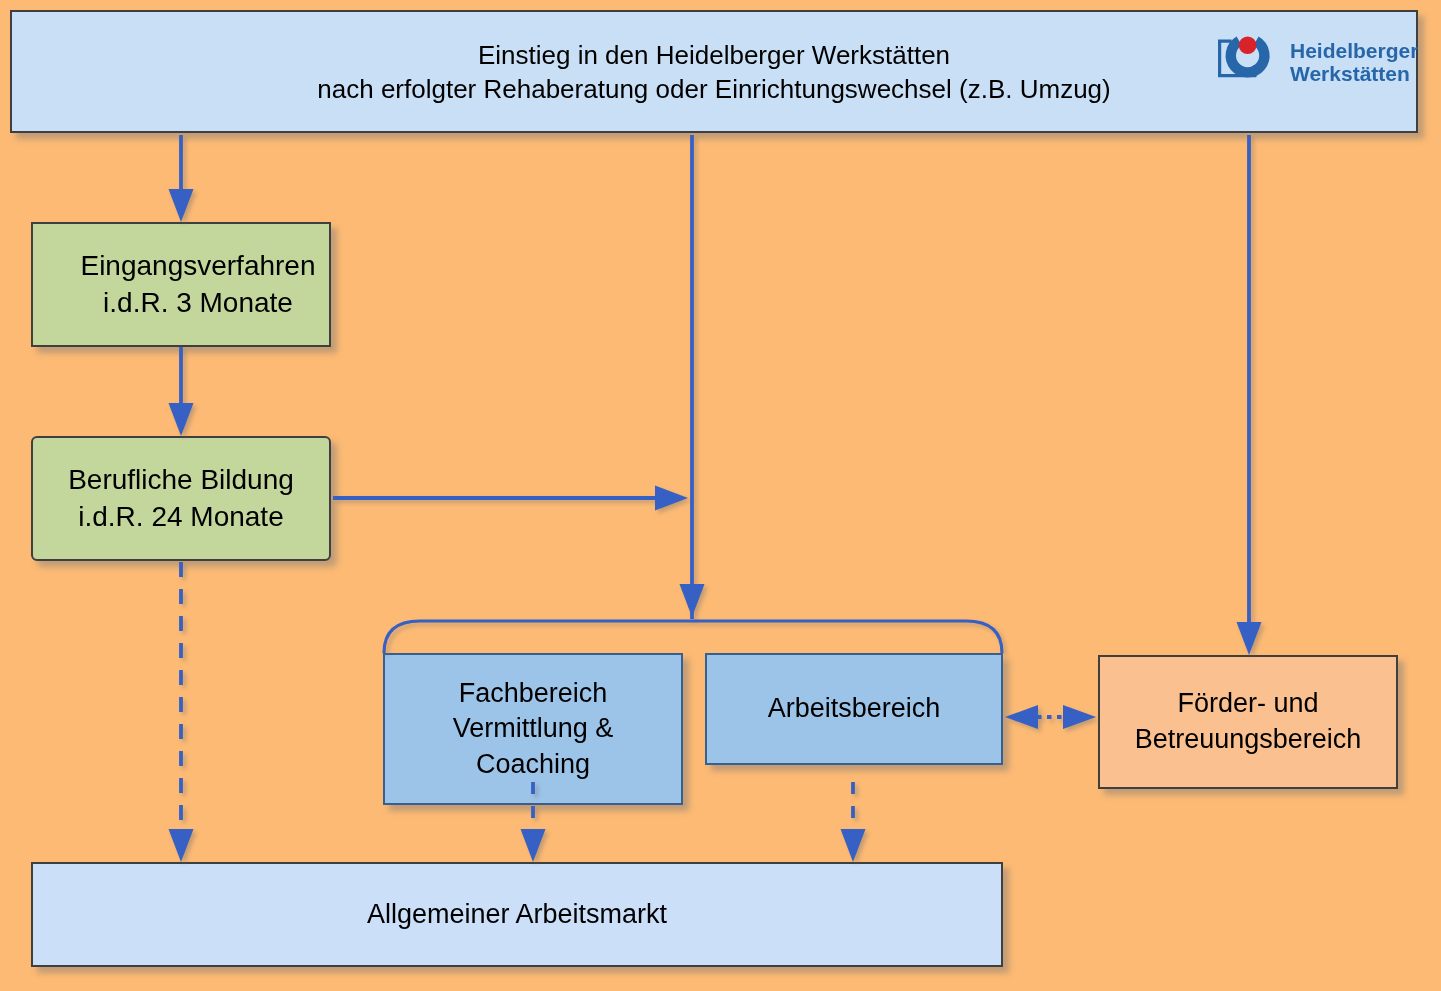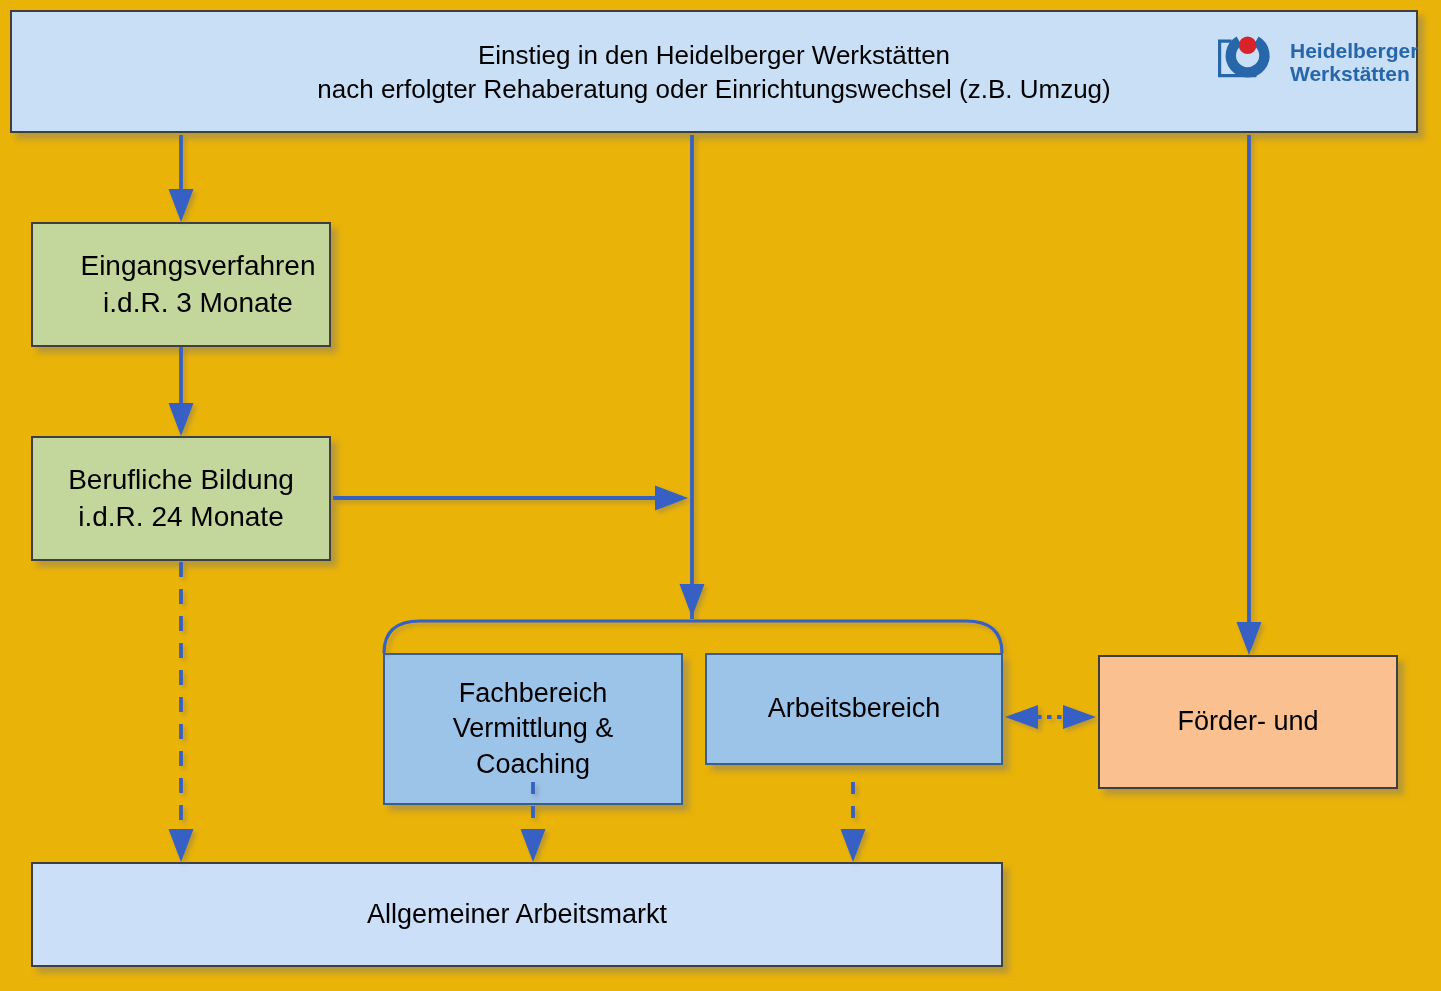--- a/index.html
+++ b/index.html
@@ -3,37 +3,37 @@
 <meta charset="utf-8">
 <style>
   :root{
     --header-fill:#C9DFF6; --process-fill:#C3D69B; --area-fill:#9CC3E8;
     --care-fill:#FAC090;   --market-fill:#CBE0F8;  --arrow-blue:#3760C4;
     --box-border:#3F3F3F;  --area-border:#376091;  --logo-blue:#2767A9;
     --logo-red:#D8232A;
   }
   html,body{margin:0;padding:0;background:#FFFFFF;}
   body{font-family:"Liberation Sans", sans-serif; color:#000;}
-  .canvas{position:relative;width:1441px;height:991px;background:#eab308;overflow:hidden;}
+  .canvas{position:relative;width:1441px;height:991px;background:#fdba74;overflow:hidden;}
 
   .box{
     position:absolute; box-sizing:border-box; border:2px solid var(--box-border);
     display:flex; flex-direction:column; align-items:center; justify-content:center;
     text-align:center; line-height:1.32; z-index:1;
     box-shadow:6px 6px 6px rgba(120,120,120,0.45);
   }
   .box .ln{display:block;}
 
   .header-box{left:10px; top:10px; width:1408px; height:123px;
     background:var(--header-fill); font-size:26px;}
   .header-text{position:absolute; left:0; right:0; top:50%; transform:translateY(-50%);}
 
   .green-box{background:var(--process-fill); font-size:28px;}
   .eingangs-box{left:31px; top:222px; width:300px; height:125px;padding-left:34px;}
-  .beruf-box{left:31px; top:436px; width:300px; height:125px;}
+  .beruf-box{left:31px; top:436px; width:300px; height:125px;border-radius:6px;}
 
   .blue-box{background:var(--area-fill); border-color:var(--area-border); font-size:27px;}
   .fach-box{left:383px; top:653px; width:300px; height:152px; line-height:1.3;}
   .arbeit-box{left:705px; top:653px; width:298px; height:112px;}
 
   .care-box{left:1098px; top:655px; width:300px; height:134px;
     background:var(--care-fill); font-size:27px;}
 
   .market-box{left:31px; top:862px; width:972px; height:105px;
     background:var(--market-fill); font-size:27px;}
@@ -91,20 +91,21 @@
     <span class="ln">Vermittlung &amp;</span>
     <span class="ln">Coaching</span>
   </div>
 
   <div class="box blue-box arbeit-box">
     <span class="ln">Arbeitsbereich</span>
   </div>
 
   <div class="box care-box">
     <span class="ln">Förder- und</span>
+    <span class="ln">Betreuungsbereich</span>
   </div>
 
   <div class="box market-box">
     <span class="ln">Allgemeiner Arbeitsmarkt</span>
   </div>
 
   <svg class="arrows" width="1441" height="991" viewBox="0 0 1441 991">
 
     
     <g>

